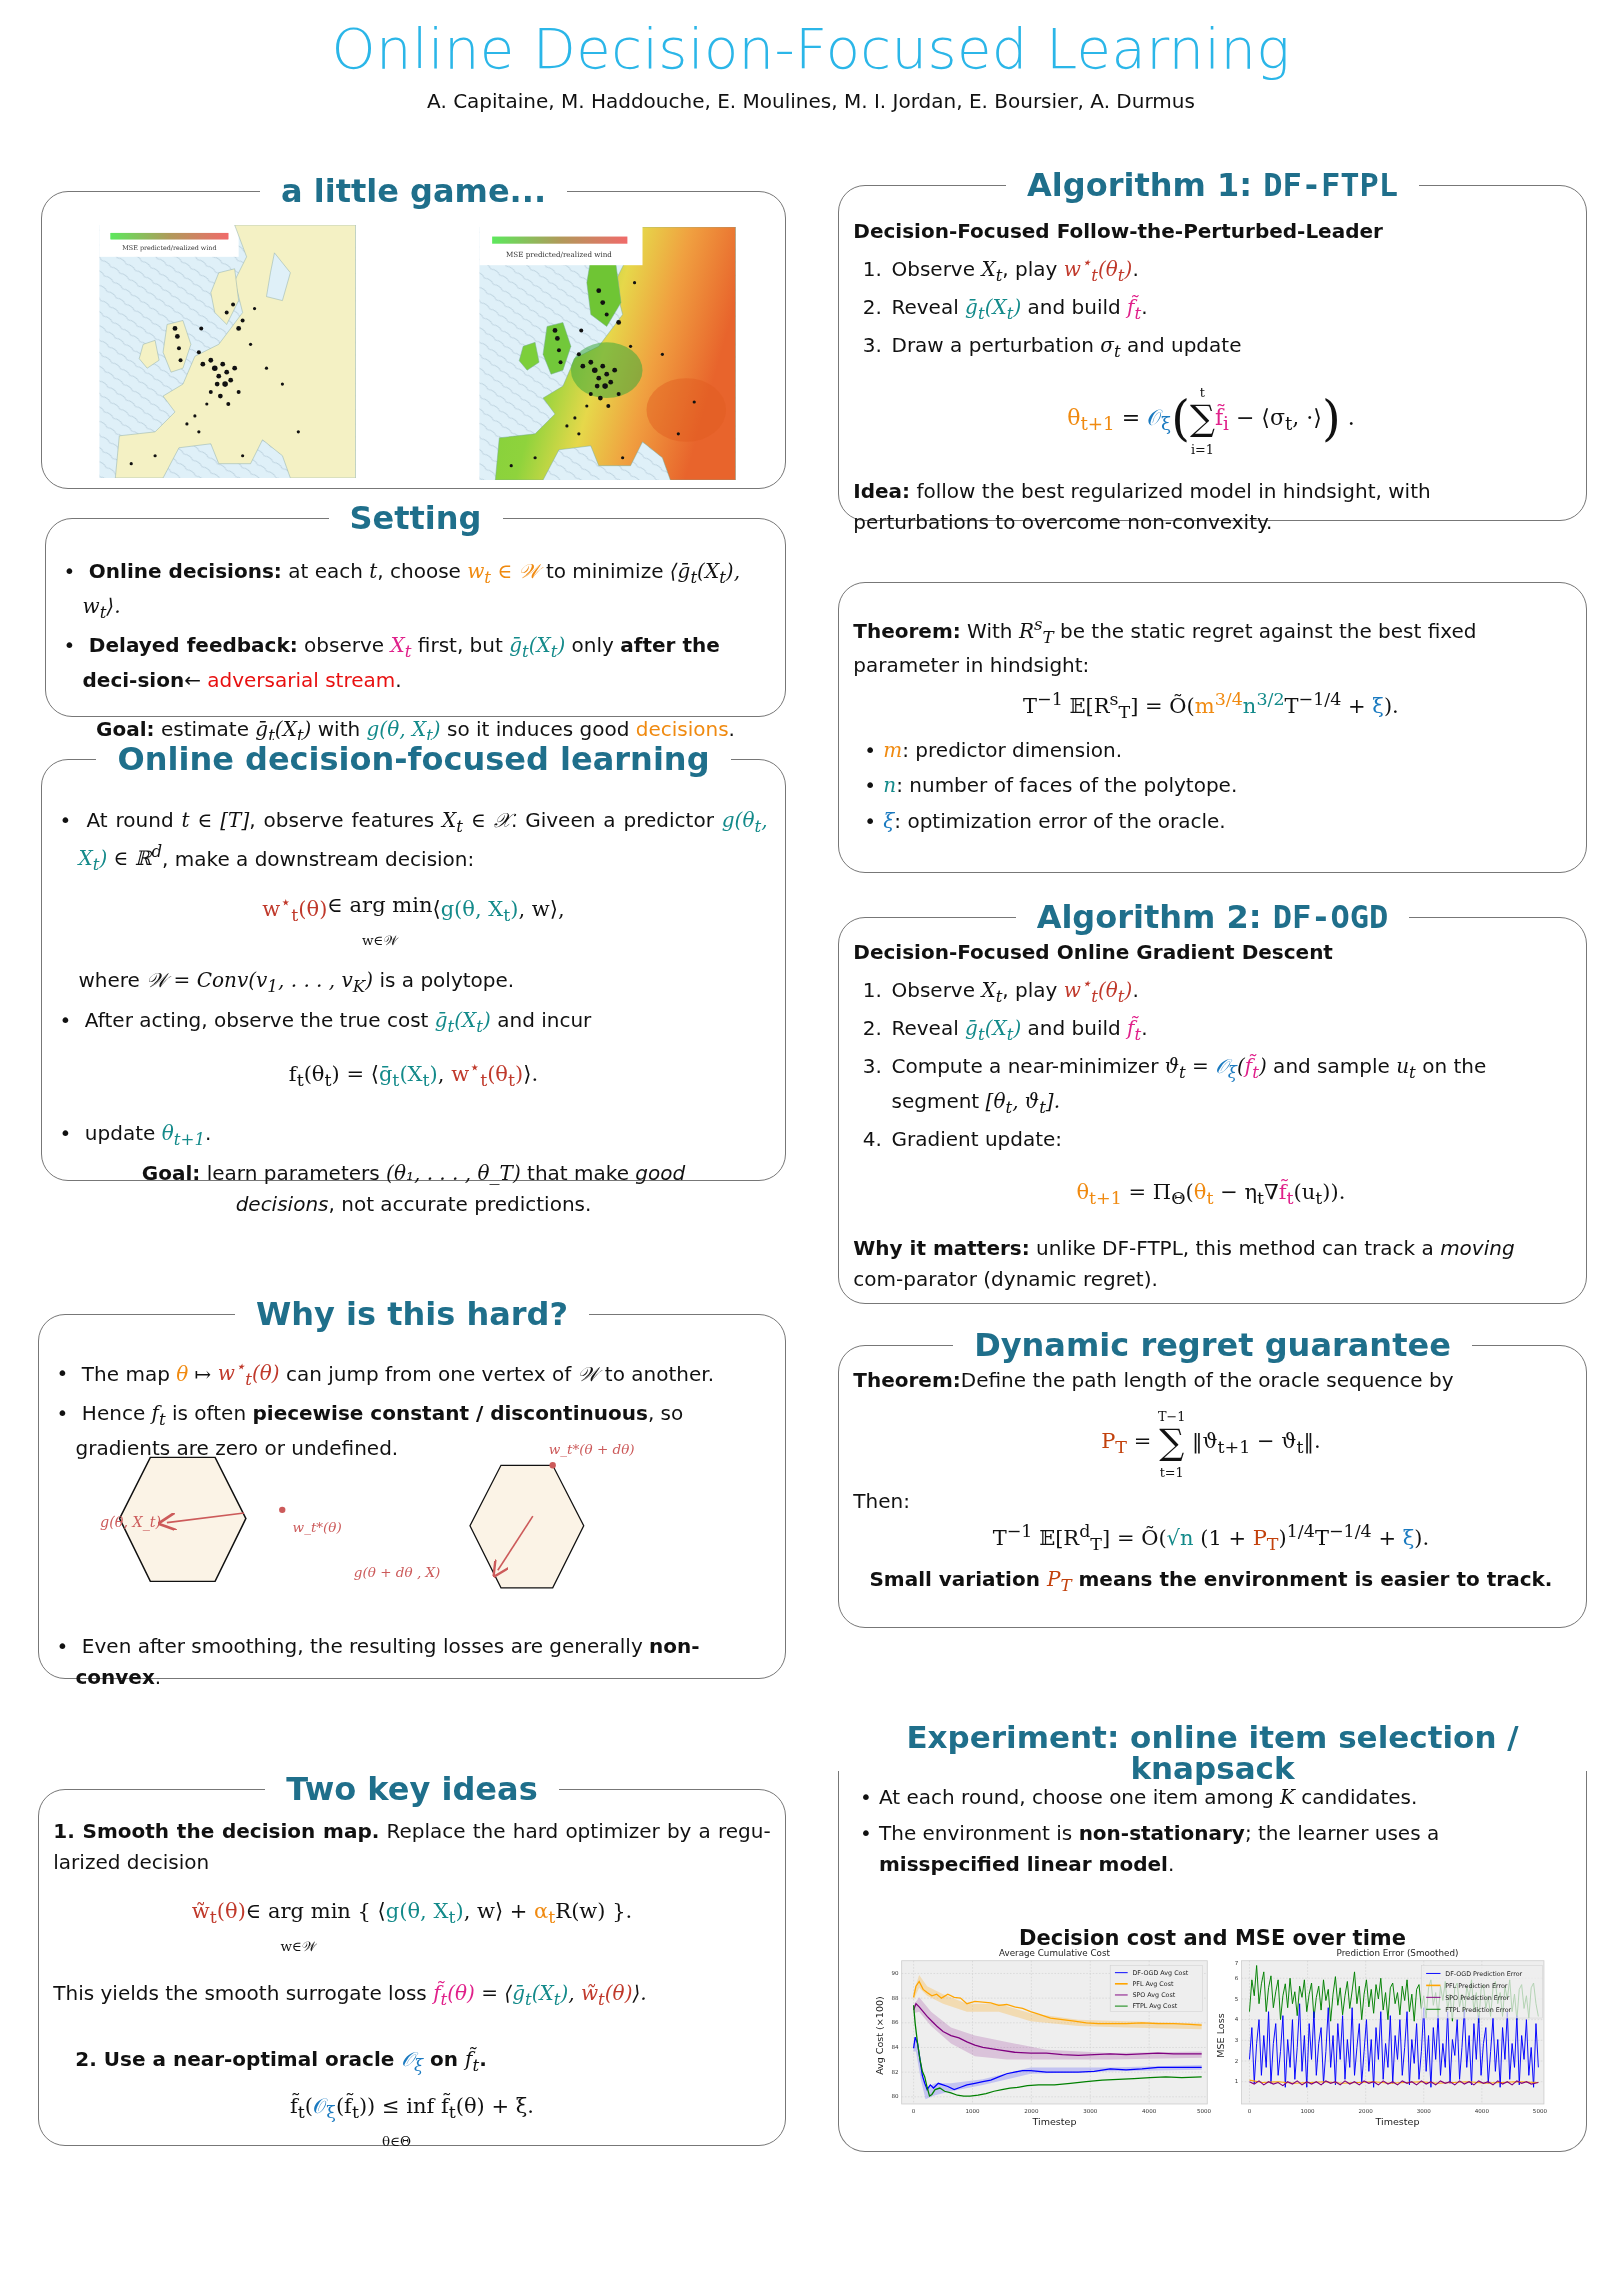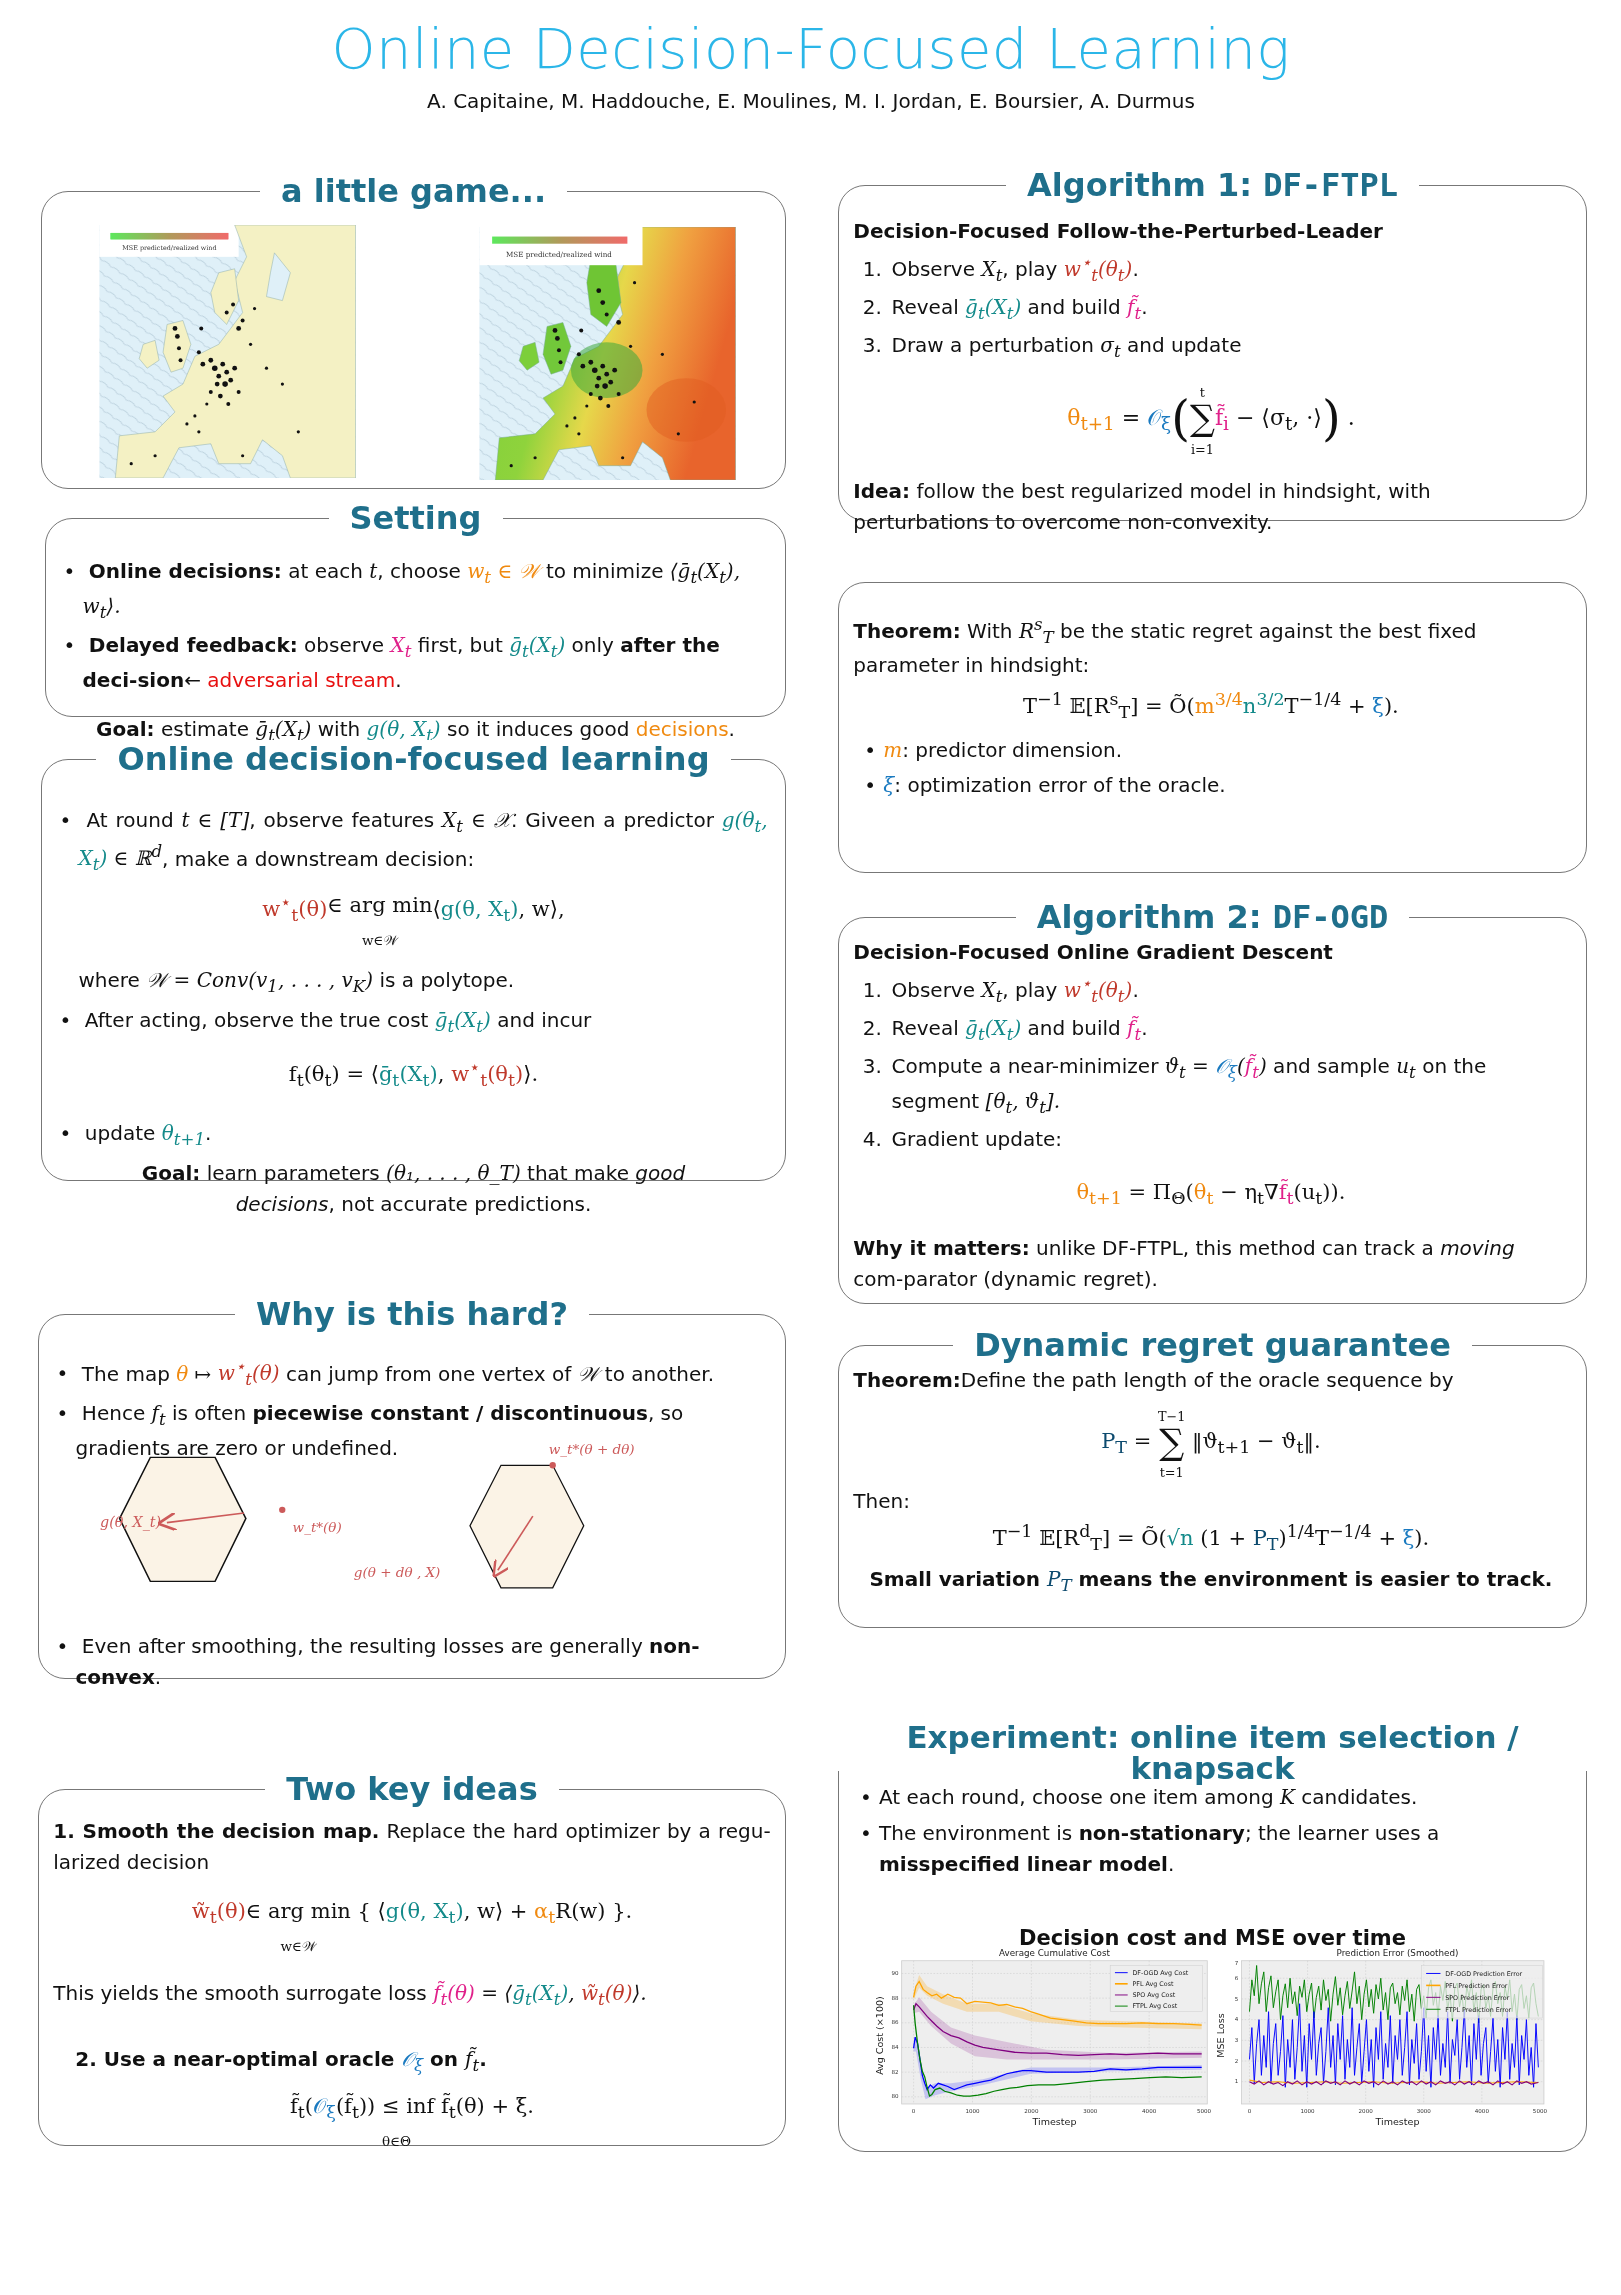--- a/index.html
+++ b/index.html
@@ -15,21 +15,21 @@
   .panel-title { position: absolute; left: 0; right: 0; text-align: center; font-weight: bold;
                  color: #1f6f8b; font-size: 32px; line-height: 1; }
   .panel-title span.bg { background: #fff; padding: 0 21px; }
   .panel-title .mono { font-weight: bold; color: #1f6f8b; }
   .pc { position: absolute; left: 17.5px; right: 17.5px; font-size: 20px; line-height: 1.55; }
   .b { font-weight: bold; }
   .bullet { padding-left: 19px; text-indent: -19px; margin: 4.8px 0; }
   .bullet::before { content: "\2022"; display: inline-block; width: 19px; text-indent: 0; }
   .eq { text-align: center; margin: 11px 0; font-family: "DejaVu Serif", serif; font-size: 21px; }
   .c-orange { color: #f08a10; } .c-teal { color: #138a8a; } .c-red { color: #c0392b; }
-  .c-magenta { color: #e0208a; } .c-blue { color: #1a7ac0; } .c-purple { color: #0c4a6e; }
+  .c-magenta { color: #e0208a; } .c-blue { color: #1a7ac0; } .c-purple { color: #c2410c; }
   .c-brightred { color: #e81010; }
   .center { text-align: center; }
   ol.steps { margin: 1.6px 0 4.8px 0; padding-left: 35px; }
   ol.steps li { margin: 3.2px 0; padding-left: 3.2px; }
   .map { position: absolute; border: 0; }
   .chart-svg text { font-family: "DejaVu Sans", sans-serif; }
 </style>
 </head>
 <body>
 
@@ -296,20 +296,21 @@
 
 <div class="panel" style="left:838px; top:582px; width:749px; height:291px;">
   <div class="pc" style="top:29px; left:14.3px;">
     <div>
       <span class="b">Theorem:</span><span> With </span><span class="serif"><span>R</span><sup>s</sup><sub>T</sub></span><span> be the static regret against the best fixed parameter in hindsight:</span>
     </div>
     <div class="eq" style="margin:4.8px 0 8px;">
       <span>T</span><sup>−1</sup><span> 𝔼[R</span><sup>s</sup><sub>T</sub><span>] = Õ(</span><span class="c-orange"><span>m</span><sup>3/4</sup></span><span class="c-teal"><span>n</span><sup>3/2</sup></span><span>T</span><sup>−1/4</sup><span> + </span><span class="c-blue">ξ</span><span>).</span>
     </div>
     <div class="bullet" style="margin-left:11px;"><span class="serif c-orange">m</span><span>: predictor dimension.</span></div>
+    <div class="bullet" style="margin-left:11px;"><span class="serif c-teal">n</span><span>: number of faces of the polytope.</span></div>
     <div class="bullet" style="margin-left:11px;"><span class="serif c-blue">ξ</span><span>: optimization error of the oracle.</span></div>
   </div>
 </div>
 
 <div class="panel" style="left:838px; top:917px; width:749px; height:387px;">
   <div class="panel-title" style="top:-17.5px;"><span class="bg"><span>Algorithm 2: </span><span class="mono">DF-OGD</span></span></div>
   <div class="pc" style="top:19px; left:14.3px;">
     <div class="b">Decision-Focused Online Gradient Descent</div>
     <ol class="steps">
       <li><span>Observe </span><span class="serif"><span>X</span><sub>t</sub></span><span>, play </span><span class="serif c-red"><span>w</span><sup>⋆</sup><sub>t</sub><span>(θ</span><sub>t</sub><span>)</span></span><span>.</span></li>

